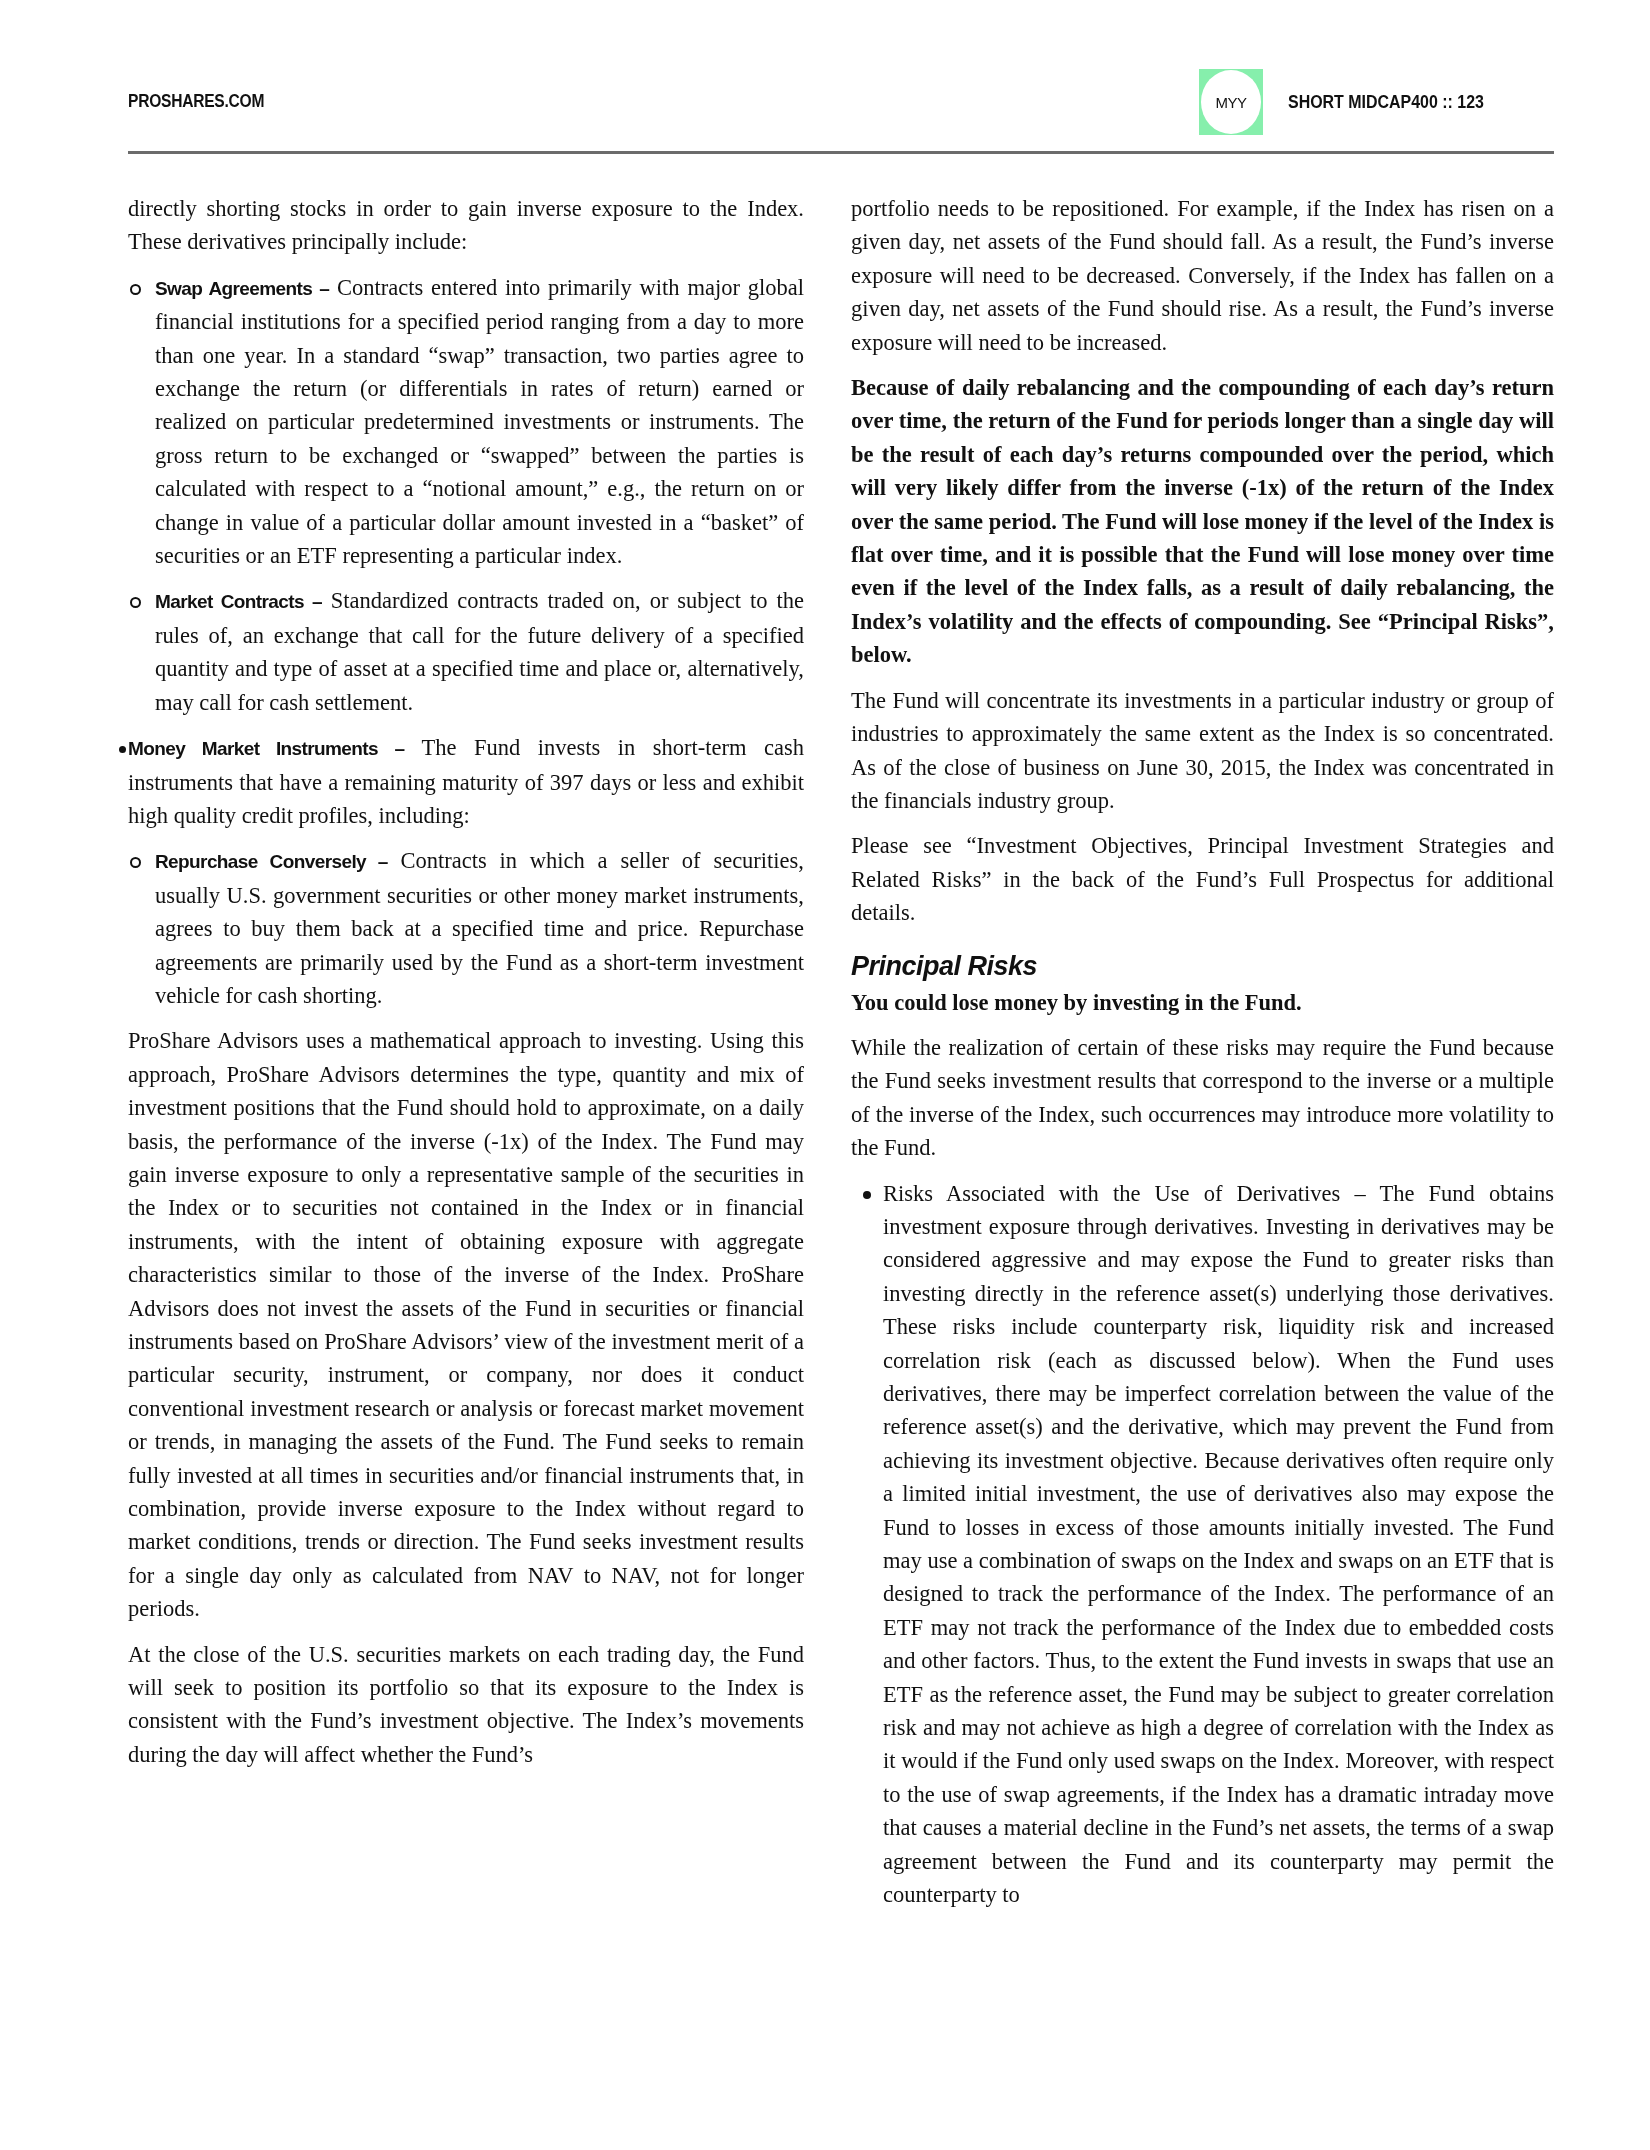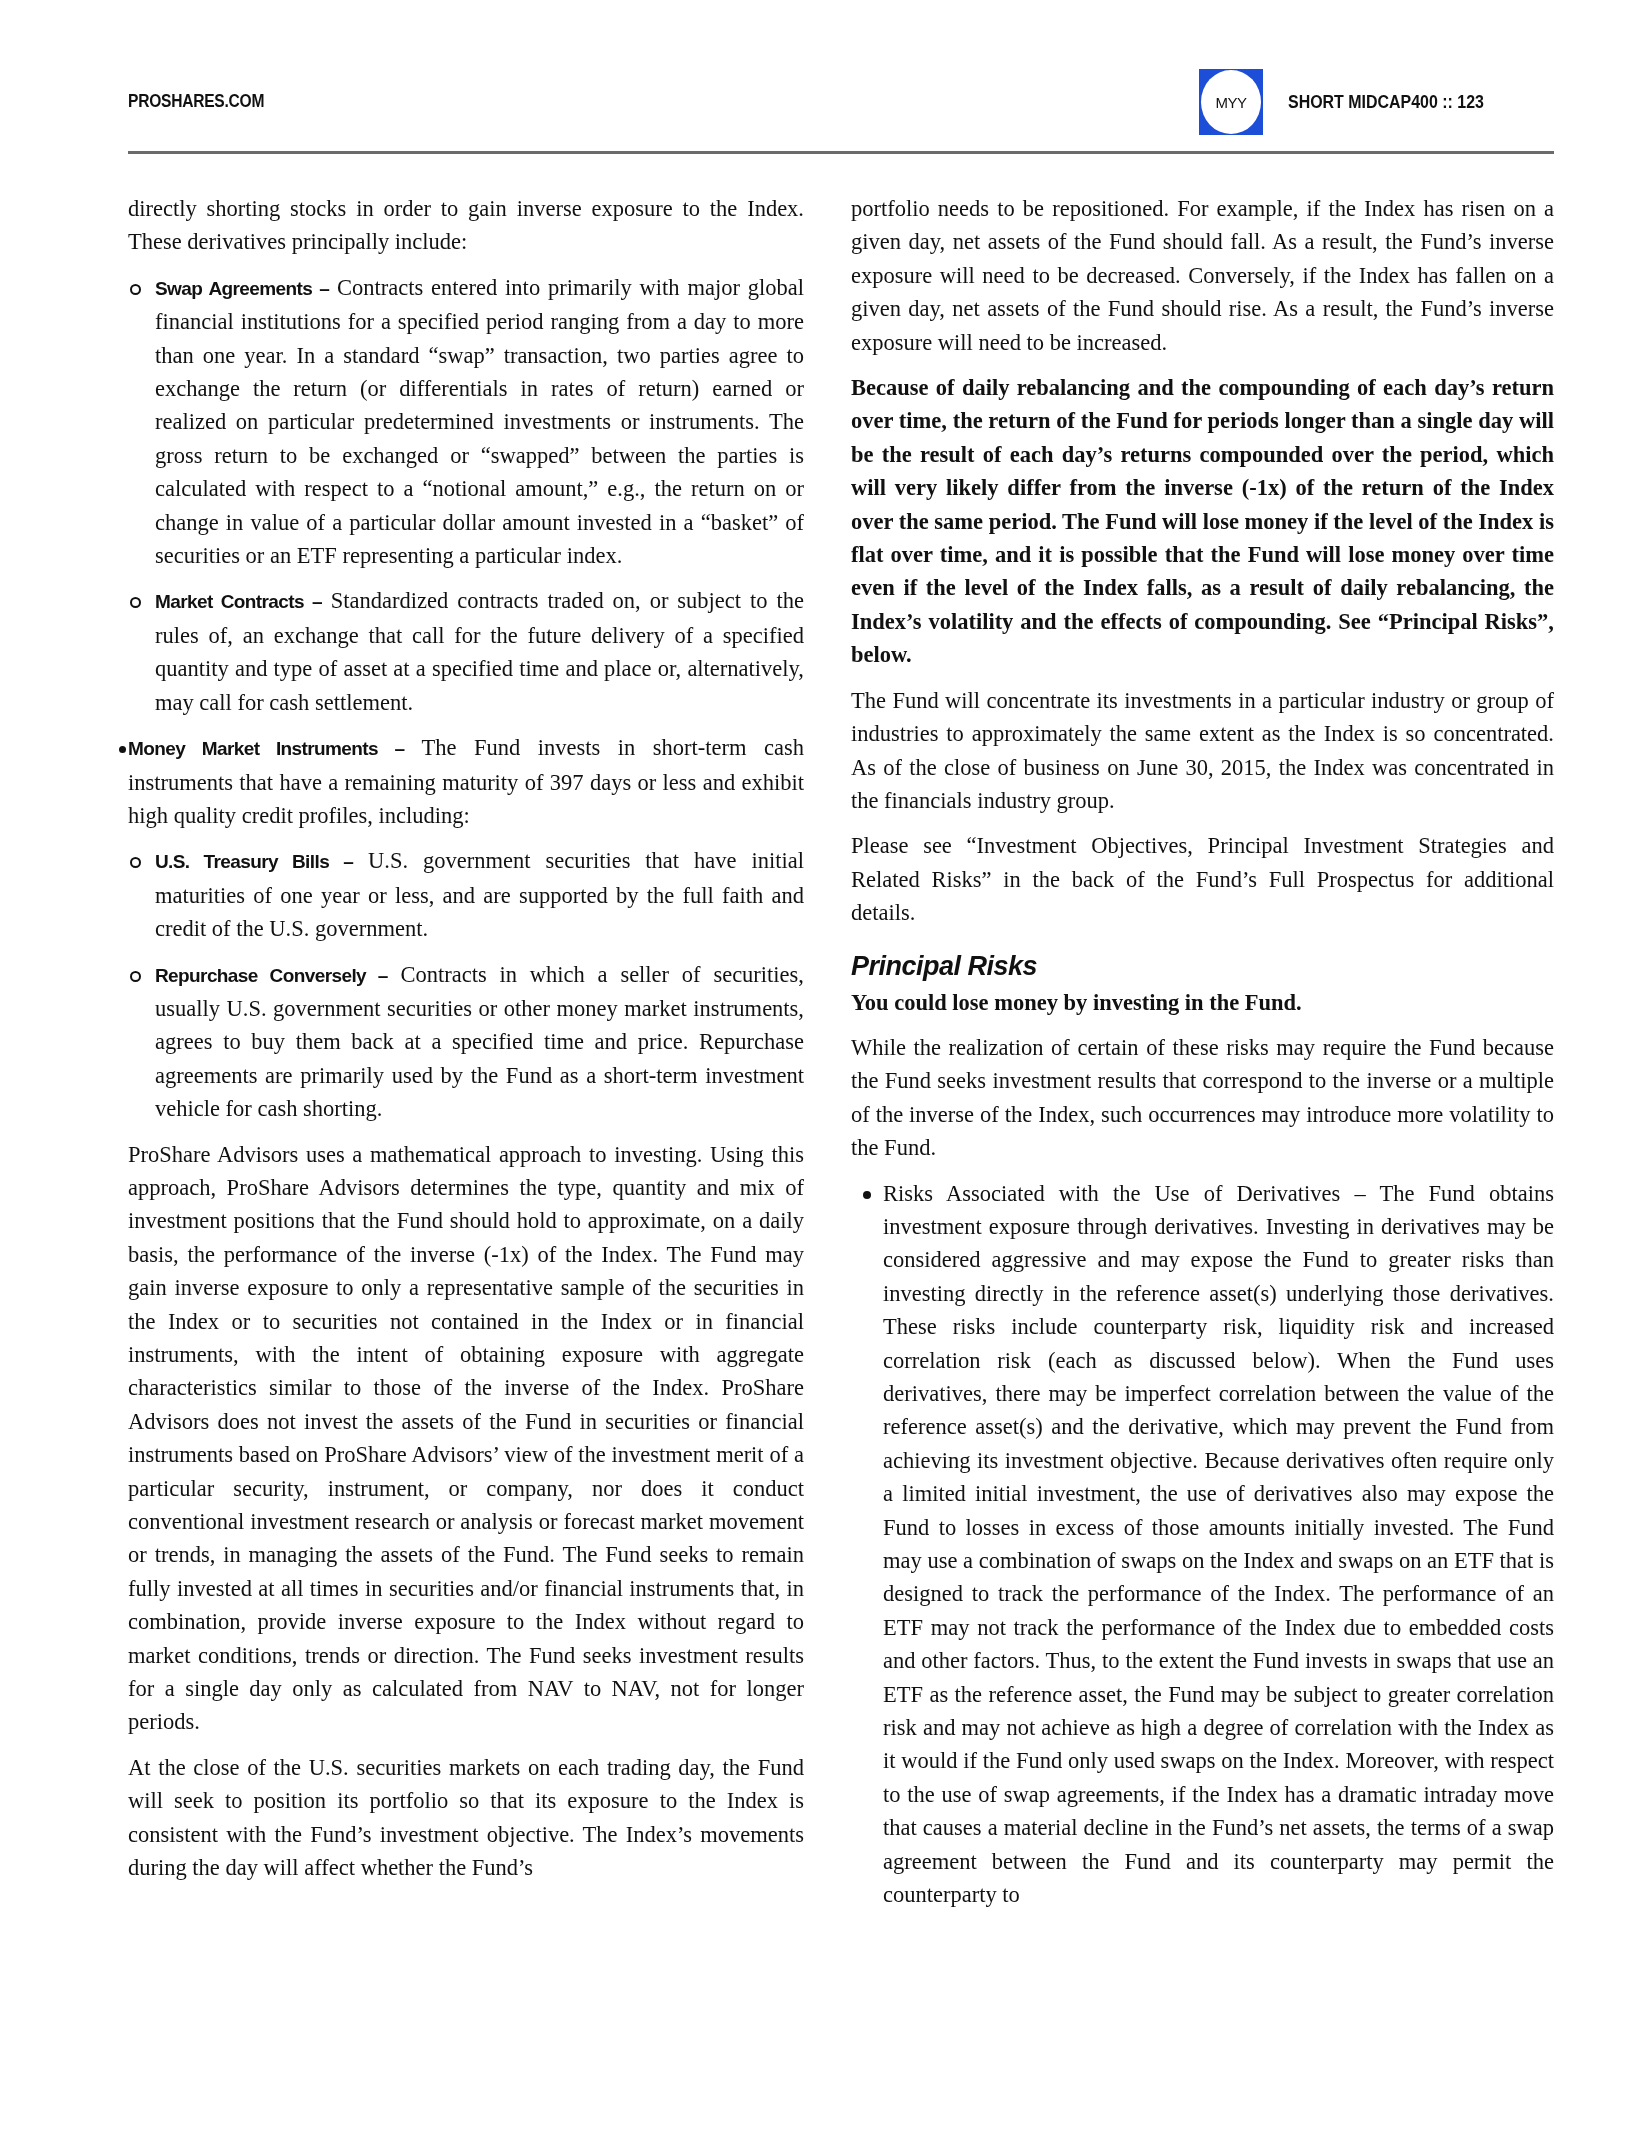--- a/index.html
+++ b/index.html
@@ -9,21 +9,21 @@
     font-family: "Liberation Serif", "DejaVu Serif", serif;
   }
   .hdr-left {
     position: absolute; left: 128px; top: 90px;
     font-family: "Liberation Sans", "DejaVu Sans", sans-serif;
     font-weight: bold; font-size: 19px; letter-spacing: -0.3px;
     transform: scaleX(0.82); transform-origin: left center;
   }
   .badge {
     position: absolute; left: 1199px; top: 69px; width: 64px; height: 66px;
-    background: #1d4ed8; display: flex; align-items: center; justify-content: center;
+    background: #86efac; display: flex; align-items: center; justify-content: center;
   }
   .badge-circle {
     width: 60px; height: 64px; border-radius: 50%; background: #fff;
     display: flex; align-items: center; justify-content: center;
     font-family: "Liberation Sans", "DejaVu Sans", sans-serif;
     font-size: 15px; color: #111; transform: scaleX(1); letter-spacing: -0.5px;
   }
   .hdr-title {
     position: absolute; left: 1288px; top: 91px;
     font-family: "Liberation Sans", "DejaVu Sans", sans-serif;
@@ -91,24 +91,20 @@
     <li class="l2">
       <span class="bullet"></span>
       <span class="lbl">Market Contracts –</span><span> Standardized contracts traded on, or subject to the rules of, an exchange that call for the future delivery of a specified quantity and type of asset at a specified time and place or, alternatively, may call for cash settlement.</span>
     </li>
     <li class="l1">
       <span class="bullet"></span>
       <span class="lbl">Money Market Instruments –</span><span> The Fund invests in short-term cash instruments that have a remaining maturity of 397 days or less and exhibit high quality credit profiles, including:</span>
       <ul class="sub-list">
         <li class="l2">
           <span class="bullet"></span>
-          <span class="lbl">U.S. Treasury Bills –</span><span> U.S. government securities that have initial maturities of one year or less, and are supported by the full faith and credit of the U.S. government.</span>
-        </li>
-        <li class="l2">
-          <span class="bullet"></span>
           <span class="lbl">Repurchase Conversely –</span><span> Contracts in which a seller of securities, usually U.S. government securities or other money market instruments, agrees to buy them back at a specified time and price. Repurchase agreements are primarily used by the Fund as a short-term investment vehicle for cash shorting.</span>
         </li>
       </ul>
     </li>
   </ul>
   <p>ProShare Advisors uses a mathematical approach to investing. Using this approach, ProShare Advisors determines the type, quantity and mix of investment positions that the Fund should hold to approximate, on a daily basis, the performance of the inverse (-1x) of the Index. The Fund may gain inverse exposure to only a representative sample of the securities in the Index or to securities not contained in the Index or in financial instruments, with the intent of obtaining exposure with aggregate characteristics similar to those of the inverse of the Index. ProShare Advisors does not invest the assets of the Fund in securities or financial instruments based on ProShare Advisors’ view of the investment merit of a particular security, instrument, or company, nor does it conduct conventional investment research or analysis or forecast market movement or trends, in managing the assets of the Fund. The Fund seeks to remain fully invested at all times in securities and/or financial instruments that, in combination, provide inverse exposure to the Index without regard to market conditions, trends or direction. The Fund seeks investment results for a single day only as calculated from NAV to NAV, not for longer periods.</p>
   <p>At the close of the U.S. securities markets on each trading day, the Fund will seek to position its portfolio so that its exposure to the Index is consistent with the Fund’s investment objective. The Index’s movements during the day will affect whether the Fund’s</p>
 </div>
 
 <div class="col col-right">

